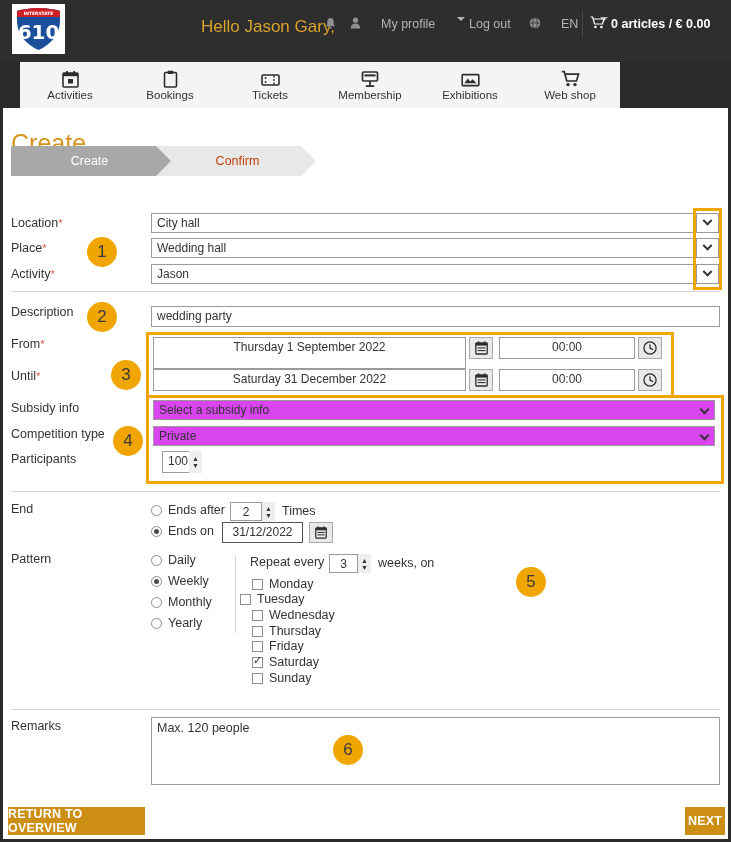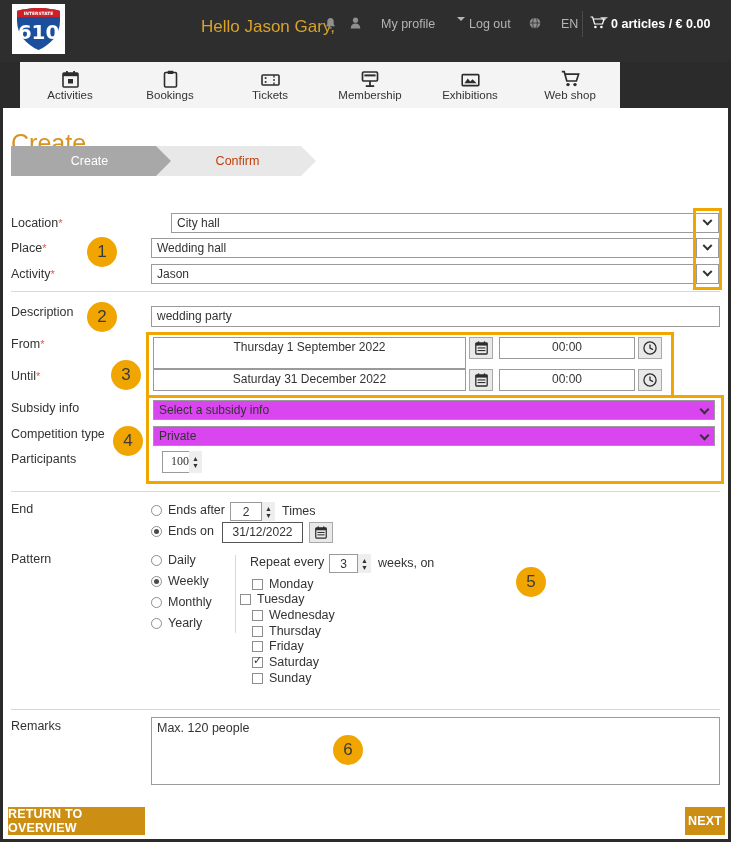--- a/index.html
+++ b/index.html
@@ -337,21 +337,21 @@
       <div class="step step-next">
         <span>Confirm</span>
       </div>
     </div>
 
     <div class="form-area">
 
       <div class="lbl" style="left:8px; top:108px;">
         <span>Location</span><span class="req">*</span>
       </div>
-      <div class="fld" style="left:148px; top:105px; width:546px;margin-left:20px;">City hall</div>
+      <div class="fld" style="left:148px; top:105px; width:546px;">City hall</div>
       <div class="sel-arrow" style="left:694px; top:105px;">
         <span class="chev"></span>
       </div>
 
       <div class="lbl" style="left:8px; top:133px;">
         <span>Place</span><span class="req">*</span>
       </div>
       <div class="fld" style="left:148px; top:130px; width:546px;">Wedding hall</div>
       <div class="sel-arrow" style="left:694px; top:130px;">
         <span class="chev"></span>
@@ -427,21 +427,21 @@
         <span class="chev2"></span>
       </div>
 
       <div class="lbl" style="left:8px; top:319px;">Competition type</div>
       <div class="selbox" style="left:150px; top:318px; width:562px;">
         <span>Private</span>
         <span class="chev2"></span>
       </div>
 
       <div class="lbl" style="left:8px; top:344px;">Participants</div>
-      <div class="fld" style="left:159px; top:343px; width:36px; height:22px; text-align:center;font-family:Liberation Serif, serif;">100</div>
+      <div class="fld" style="left:159px; top:343px; width:36px; height:22px; ">100</div>
       <div class="spin" style="left:186px; top:343px;">
         <i>▲</i>
         <i>▼</i>
       </div>
 
       <div class="hl" style="left:143px; top:287px; width:578px; height:89px;"></div>
       <div class="badge" style="left:110px; top:318px;">4</div>
 
       <div class="hr" style="top:383px;"></div>
 

